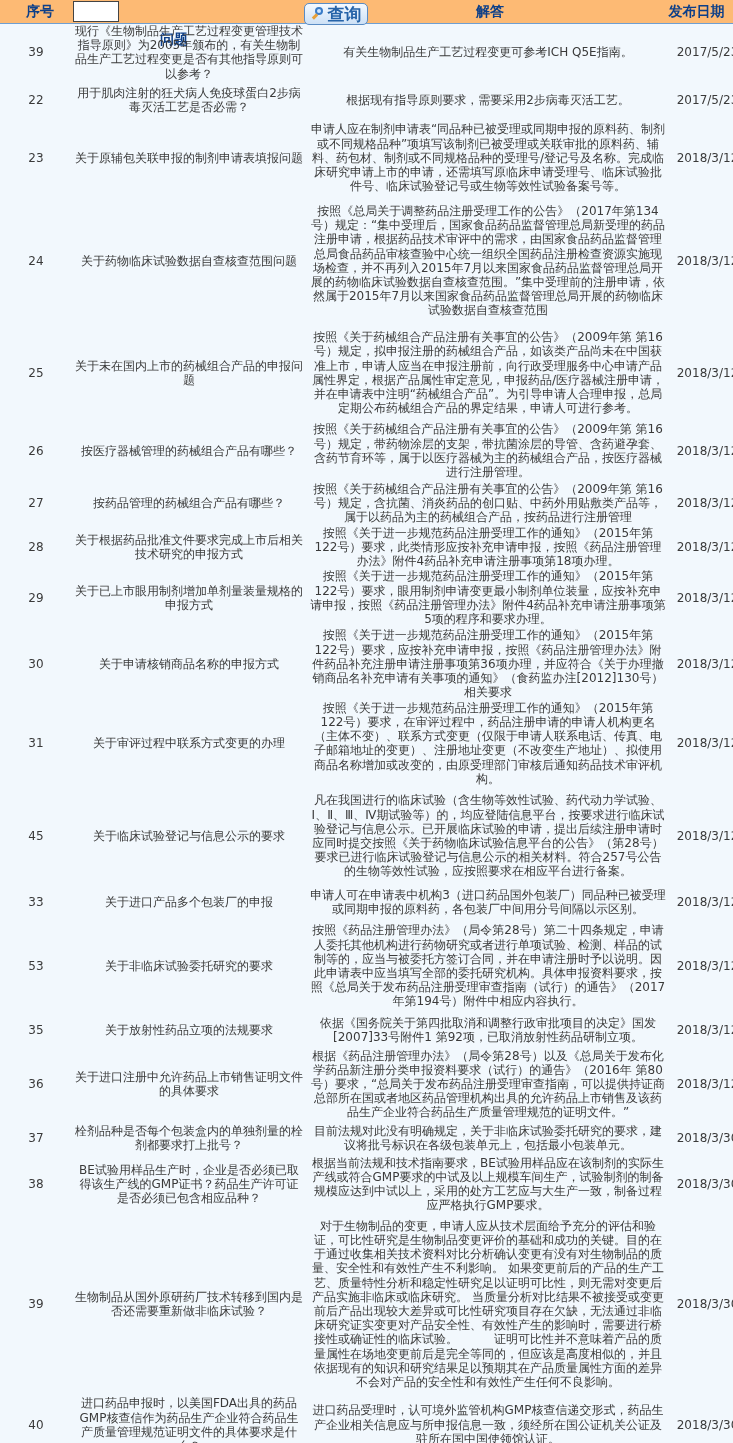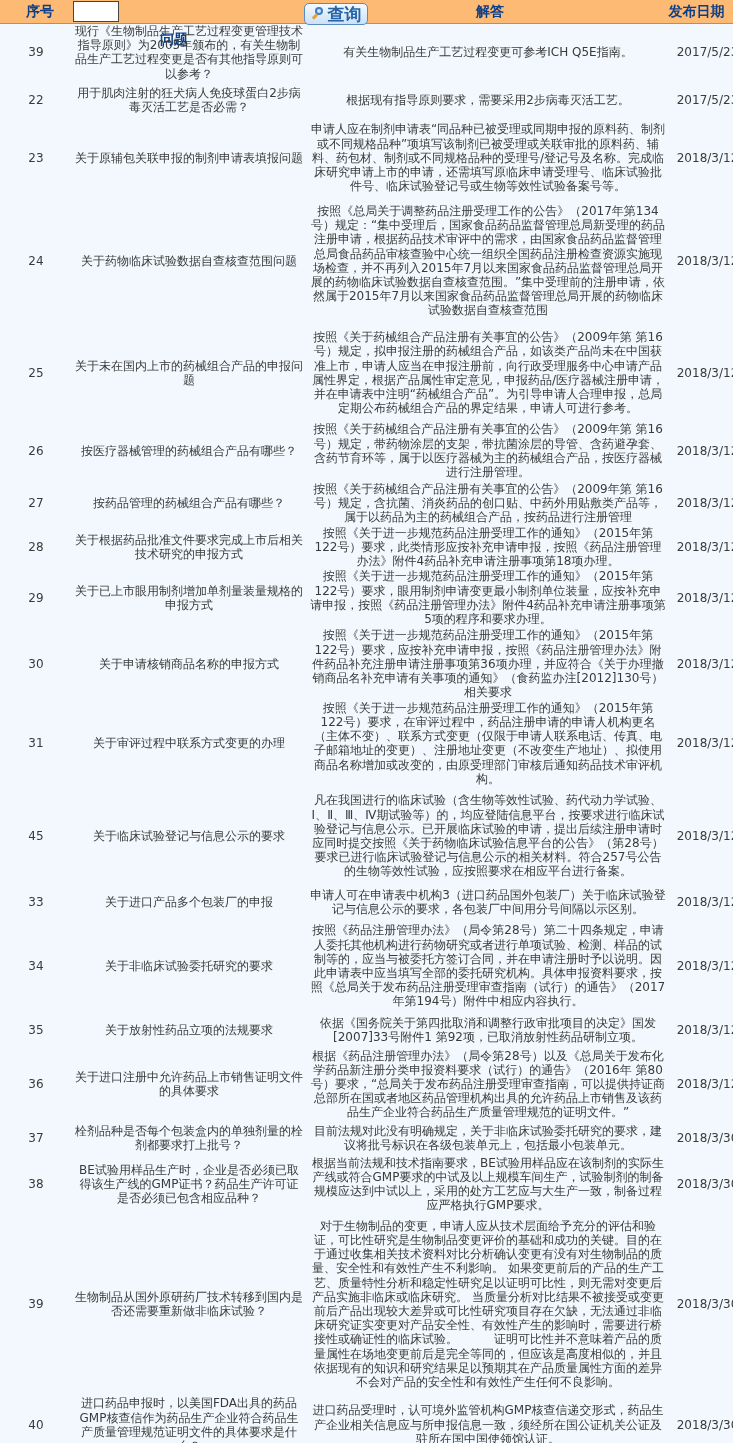--- a/index.html
+++ b/index.html
@@ -143,25 +143,25 @@
       </tr>
       <tr style="height: 100px;">
         <td class="c-no">45</td>
         <td class="c-q">关于临床试验登记与信息公示的要求</td>
         <td class="c-a">凡在我国进行的临床试验（含生物等效性试验、药代动力学试验、Ⅰ、Ⅱ、Ⅲ、Ⅳ期试验等）的，均应登陆信息平台，按要求进行临床试验登记与信息公示。已开展临床试验的申请，提出后续注册申请时应同时提交按照《关于药物临床试验信息平台的公告》（第28号）要求已进行临床试验登记与信息公示的相关材料。符合257号公告的生物等效性试验，应按照要求在相应平台进行备案。</td>
         <td class="c-d">2018/3/12</td>
       </tr>
       <tr style="height: 32px;">
         <td class="c-no">33</td>
         <td class="c-q">关于进口产品多个包装厂的申报</td>
-        <td class="c-a">申请人可在申请表中机构3（进口药品国外包装厂）关于临床试验登记与信息公示的要求，各包装厂中间用分号间隔以示区别。</td>
+        <td class="c-a">申请人可在申请表中机构3（进口药品国外包装厂）同品种已被受理或同期申报的原料药，各包装厂中间用分号间隔以示区别。</td>
         <td class="c-d">2018/3/12</td>
       </tr>
       <tr style="height: 96px;">
-        <td class="c-no">34</td>
+        <td class="c-no">53</td>
         <td class="c-q">关于非临床试验委托研究的要求</td>
         <td class="c-a">按照《药品注册管理办法》（局令第28号）第二十四条规定，申请人委托其他机构进行药物研究或者进行单项试验、检测、样品的试制等的，应当与被委托方签订合同，并在申请注册时予以说明。因此申请表中应当填写全部的委托研究机构。具体申报资料要求，按照《总局关于发布药品注册受理审查指南（试行）的通告》（2017年第194号）附件中相应内容执行。</td>
         <td class="c-d">2018/3/12</td>
       </tr>
       <tr style="height: 32px;">
         <td class="c-no">35</td>
         <td class="c-q">关于放射性药品立项的法规要求</td>
         <td class="c-a">依据《国务院关于第四批取消和调整行政审批项目的决定》国发[2007]33号附件1 第92项，已取消放射性药品研制立项。</td>
         <td class="c-d">2018/3/12</td>
       </tr>

